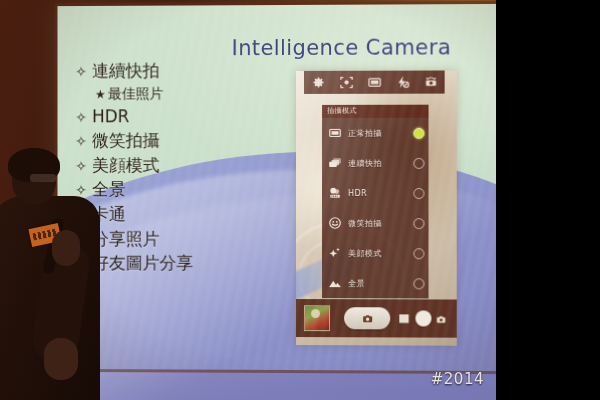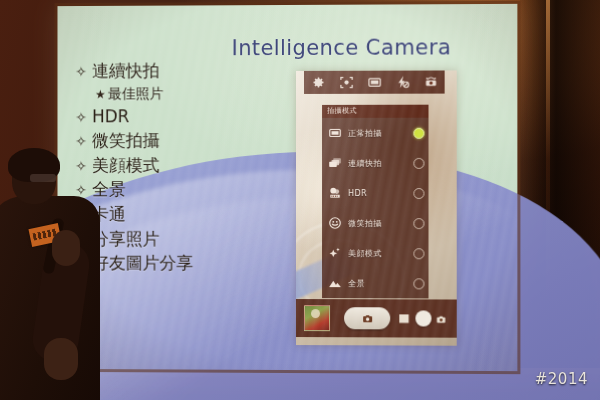--- a/index.html
+++ b/index.html
@@ -1,18 +1,18 @@
 <!DOCTYPE html>
 <html><head>
 <meta charset="utf-8">
 <style>
   html,body{margin:0;padding:0;background:#000;}
   body{width:600px;height:400px;overflow:hidden;font-family:"DejaVu Sans","Liberation Sans",sans-serif;}
 
-  #stage{position:relative;width:600px;height:400px;overflow:hidden;background:#2a1108;}
+  #stage{position:relative;width:496px;height:400px;overflow:hidden;background:#2a1108;}
 
   
   .wall{position:absolute;inset:0;
     background:
       radial-gradient(ellipse 420px 220px at 470px 10px, rgba(255,150,60,.38), rgba(255,120,40,0) 70%),
       radial-gradient(ellipse 300px 300px at 560px 80px, rgba(230,120,50,.25), rgba(0,0,0,0) 72%),
       linear-gradient(105deg,#4a1f10 0%,#3d190c 28%,#2e1208 62%,#1b0a04 100%);
   }
   .wall-dark-right{position:absolute;left:520px;top:0;width:80px;height:400px;
     background:linear-gradient(90deg,rgba(20,8,3,.15),rgba(12,5,2,.85) 45%,rgba(30,12,5,.6));}

